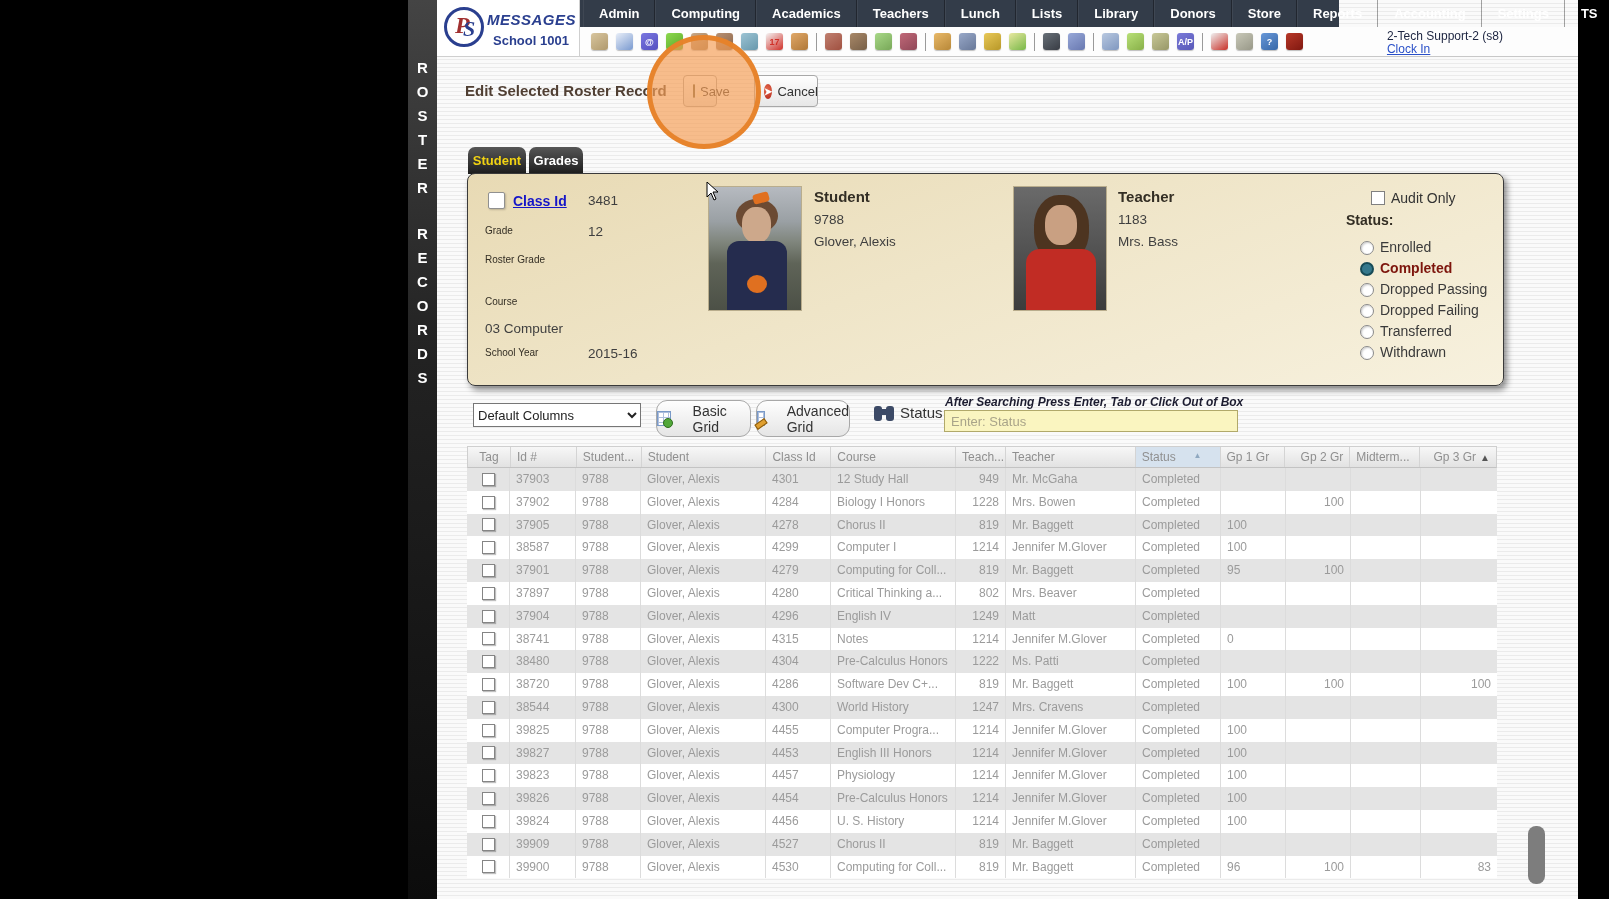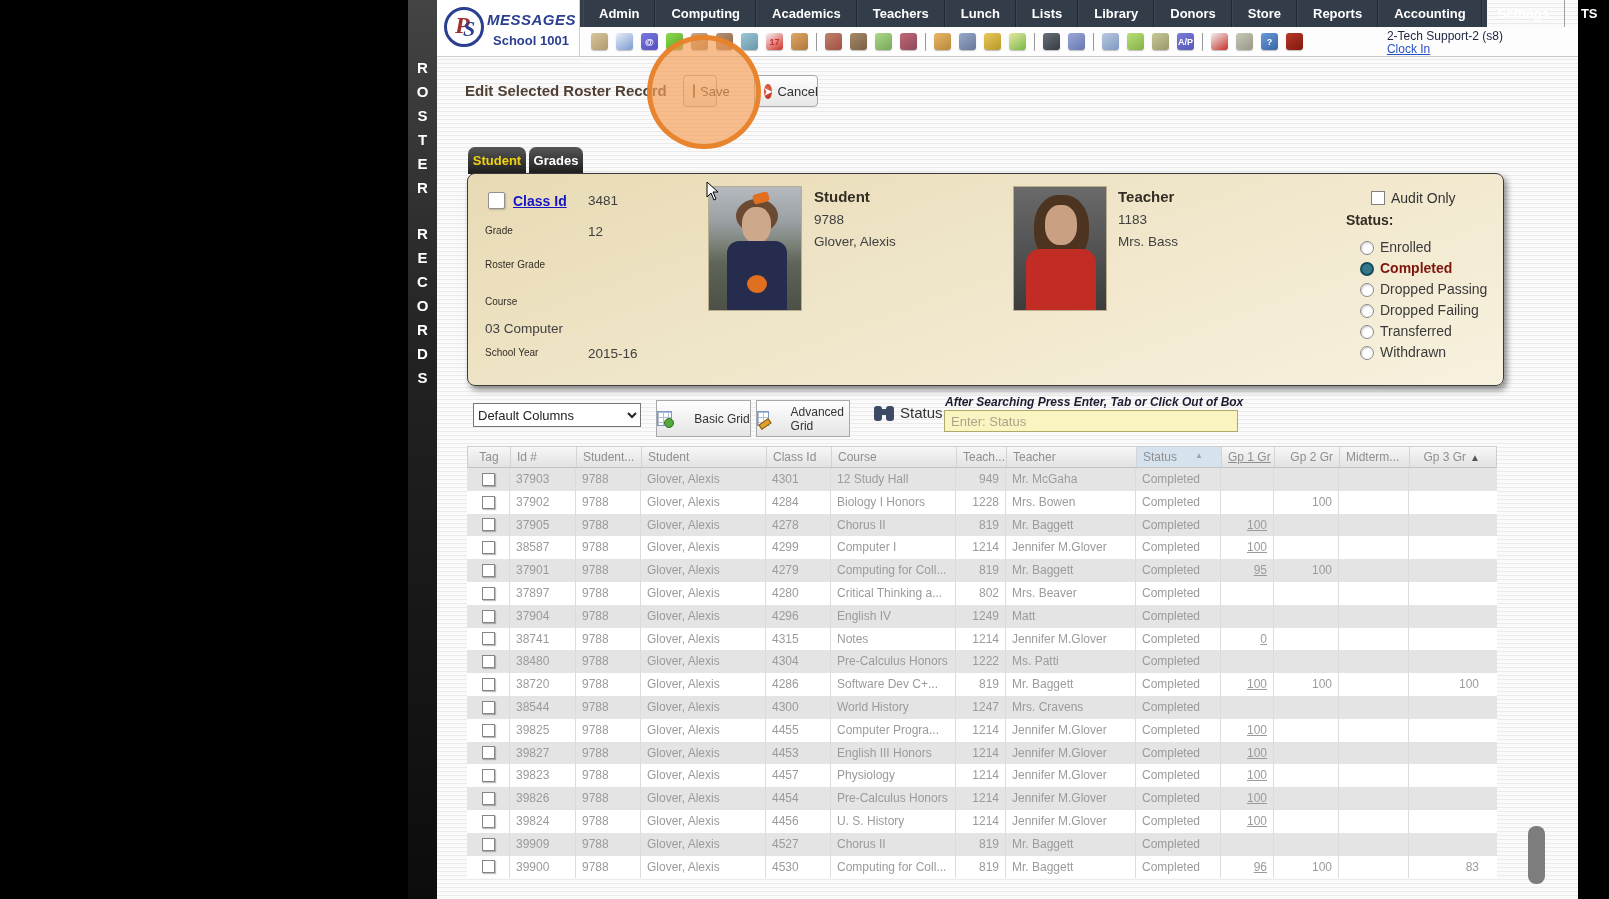--- a/index.html
+++ b/index.html
@@ -12,21 +12,21 @@
     background:linear-gradient(180deg,#444 0%,#222 40%,#0c0c0c 100%); }
   .v-word { position:absolute; left:0; width:29px; display:flex; flex-direction:column; align-items:center; }
   .v-word span { color:#fff; font-weight:bold; font-size:15px; line-height:24px; }
   #v-word-1 { top:56px; } #v-word-2 { top:222px; }
 
   
   #content { position:absolute; left:437px; top:0; width:1141px; height:899px;
     background:repeating-linear-gradient(to bottom,#fafafa 0 3px,#ebebeb 3px 4px); }
 
   
-  #navbar { position:absolute; left:0; top:0; width:1050px; height:27px; background:#333c49; display:flex; padding-left:146px; }
+  #navbar { position:absolute; left:0; top:0; width:902px; height:27px; background:#333c49; display:flex; padding-left:146px; }
   .nav-item { color:#fff; font-size:13px; font-weight:bold; padding:0 15px; line-height:27px; cursor:pointer;
     border-right:1px solid rgba(0,0,0,.35); border-left:1px solid rgba(255,255,255,.06); white-space:nowrap; }
   #toolbar { position:absolute; left:0; top:27px; width:1141px; height:30px; background:#fdfdfd; border-bottom:1px solid #c8c8c8;
     display:flex; align-items:center; padding-left:150px; }
   .tb-icon { width:17px; height:17px; border-radius:3px; margin:0 4px; display:flex; align-items:center; justify-content:center;
     font-size:9px; font-weight:bold; color:#fff; box-shadow:0 1px 1px rgba(0,0,0,.25); cursor:pointer; }
   .tb-divider { width:1px; height:18px; background:#9a9a9a; margin:0 4px; }
   #user-block { position:absolute; right:75px; top:30px; font-size:12px; color:#1c2440; line-height:13px; }
   #clock-in { color:#2a50c8; text-decoration:underline; cursor:pointer; }
 
@@ -91,21 +91,21 @@
   .radio { width:14px; height:14px; border-radius:50%; background:#fff; border:1px solid #8a8a8a; margin-right:6px;
     box-shadow:inset 1px 1px 2px rgba(0,0,0,.2); }
   .radio-row.selected .radio { background:#35788c; border:2px solid #174b57; box-shadow:none; }
   .radio-lbl { font-size:14px; color:#3a3a3a; }
   .radio-row.selected .radio-lbl { color:#7d150c; font-weight:bold; }
 
   
   #cols-select { position:absolute; left:36px; top:403px; width:168px; height:24px; font-size:13px; color:#222;
     border:1px solid #767676; background:#fff; font-family:"Liberation Sans",sans-serif; }
   .grid-btn { position:absolute; top:400px; height:37px; background:linear-gradient(#fefefe,#e5e5e5); border:1px solid #a8a8a8;
-    border-radius:0; font-size:12px; color:#333; display:flex; align-items:center; justify-content:center; cursor:pointer;gap:16px; }
+    border-radius:11px; font-size:14px; color:#333; display:flex; align-items:center; justify-content:center; cursor:pointer;gap:16px; }
   #basic-grid-btn { left:219px; width:95px; }
   #adv-grid-btn { left:319px; width:94px; }
   .sheet-ico { width:15px; height:15px; background:#fff; border:1px solid #7a9ac8; margin-right:6px; position:relative;
     background-image:linear-gradient(#aebfdd 1px,transparent 1px),linear-gradient(90deg,#aebfdd 1px,transparent 1px); background-size:5px 5px; }
   .sheet-ico.green:after { content:""; position:absolute; right:-3px; bottom:-3px; width:8px; height:8px; border-radius:50%; background:#52a83a; border:1px solid #2f6e1e; }
   .sheet-ico.pencil:after { content:""; position:absolute; right:-3px; bottom:-2px; width:10px; height:4px; background:#e0a030; transform:rotate(-35deg); border:1px solid #8a5c10; }
   #binoculars { position:absolute; left:437px; top:406px; width:20px; height:15px; }
   #binoculars i { position:absolute; top:0; width:8px; height:15px; background:#3c4a66; border-radius:3px; }
   #binoculars i.l { left:0; } #binoculars i.r { right:0; }
   #binoculars:after { content:""; position:absolute; left:7px; top:3px; width:6px; height:6px; background:#3c4a66; }
@@ -118,21 +118,21 @@
   
   #grid { position:absolute; left:30px; top:446px; width:1030px; }
   #grid-header { display:flex; height:22px; background:linear-gradient(#f7f7f7,#e2e2e2); border:1px solid #cfcfcf; border-bottom:1px solid #c3c3c3; }
   .hc { font-size:12px; color:#8f8f8f; line-height:20px; padding:0 6px; border-right:1px solid #d4d4d4; overflow:hidden; white-space:nowrap; position:relative; }
   .grid-row { display:flex; height:22.8px; background:#fff; }
   .grid-row:nth-child(odd) { background:#e4e4e4; }
   .c { font-size:12px; color:#9b9b9b; line-height:22.8px; padding:0 6px; border-right:1px solid #dcdcdc; overflow:hidden; white-space:nowrap; }
   .col-0 { width:43px; display:flex; align-items:center; justify-content:center; }
   .col-1 { width:66px; } .col-2 { width:65px; } .col-3 { width:125px; } .col-4 { width:65px; }
   .col-5 { width:125px; } .col-6 { width:50px; text-align:right; } .col-7 { width:130px; }
-  .col-8 { width:85px; } .col-9 { width:53px; text-align:right;text-decoration:underline; } .col-10 { width:65px; text-align:right; }
+  .col-8 { width:85px; } .col-9 { width:65px; text-align:left; } .col-10 { width:65px; text-align:right; }
   .col-11 { width:70px; } .col-12 { width:76px; text-align:right; border-right:none; }
   .hc.col-8 { background:#d6e2ee; }
   .sort-mini { position:absolute; right:18px; top:-1px; font-size:8px; color:#8fa8c0; }
   .sort-tri { font-size:10px; color:#555; margin-left:4px; }
   .row-check { width:13px; height:13px; background:#fff; border:1px solid #858585; box-shadow:1px 1px 1px rgba(0,0,0,.25); cursor:pointer; }
 
   #v-scrollbar { position:absolute; left:1091px; top:826px; width:17px; height:58px; border-radius:8px; background:#7d7d7d; cursor:pointer; }
 </style>
 </head>
 <body>
@@ -244,21 +244,21 @@
     <div class="tab" id="tab-grades">Grades</div>
 
     <div id="panel">
       <div id="classid-check"></div>
       <div id="classid-link">Class Id</div>
       <div class="f-value" style="left:120px;top:19px;">3481</div>
 
       <div class="f-label" style="left:17px;top:51px;">Grade</div>
       <div class="f-value" style="left:120px;top:50px;">12</div>
 
-      <div class="f-label" style="left:17px;top:78px;width:62px;line-height:26px;">Roster Grade</div>
+      <div class="f-label" style="left:17px;top:78px;width:62px;line-height:16px;">Roster Grade</div>
 
       <div class="f-label" style="left:17px;top:122px;">Course</div>
       <div class="f-value" style="left:17px;top:147px;">03 Computer</div>
 
       <div class="f-label" style="left:17px;top:173px;">School Year</div>
       <div class="f-value" style="left:120px;top:172px;">2015-16</div>
 
       <div class="photo" id="student-photo">
         <div class="hair-s"></div>
         <div class="bow"></div>

